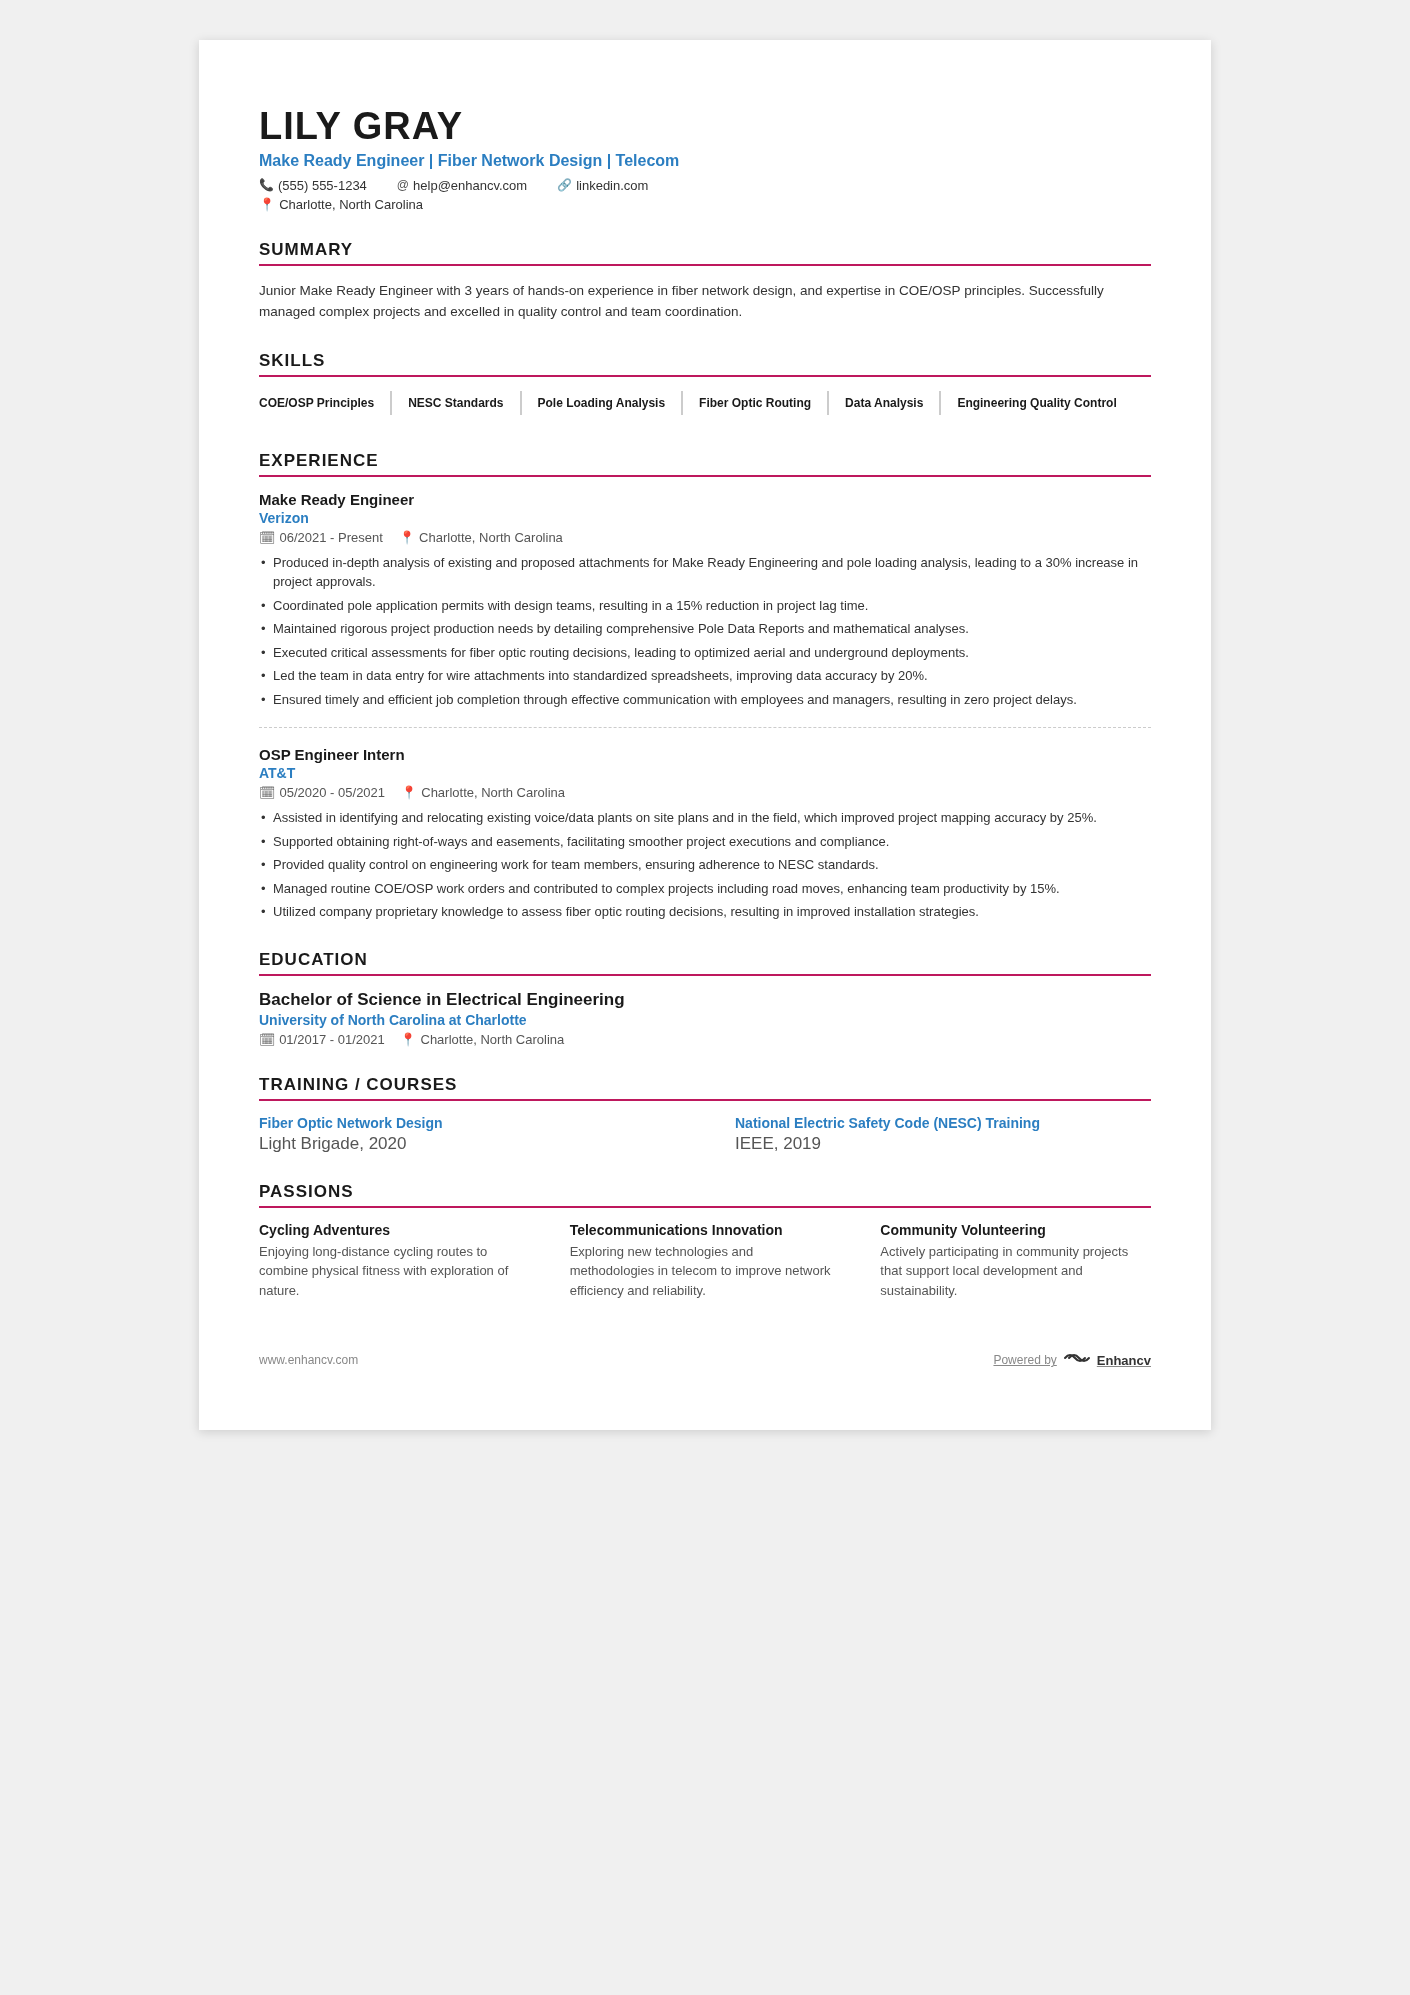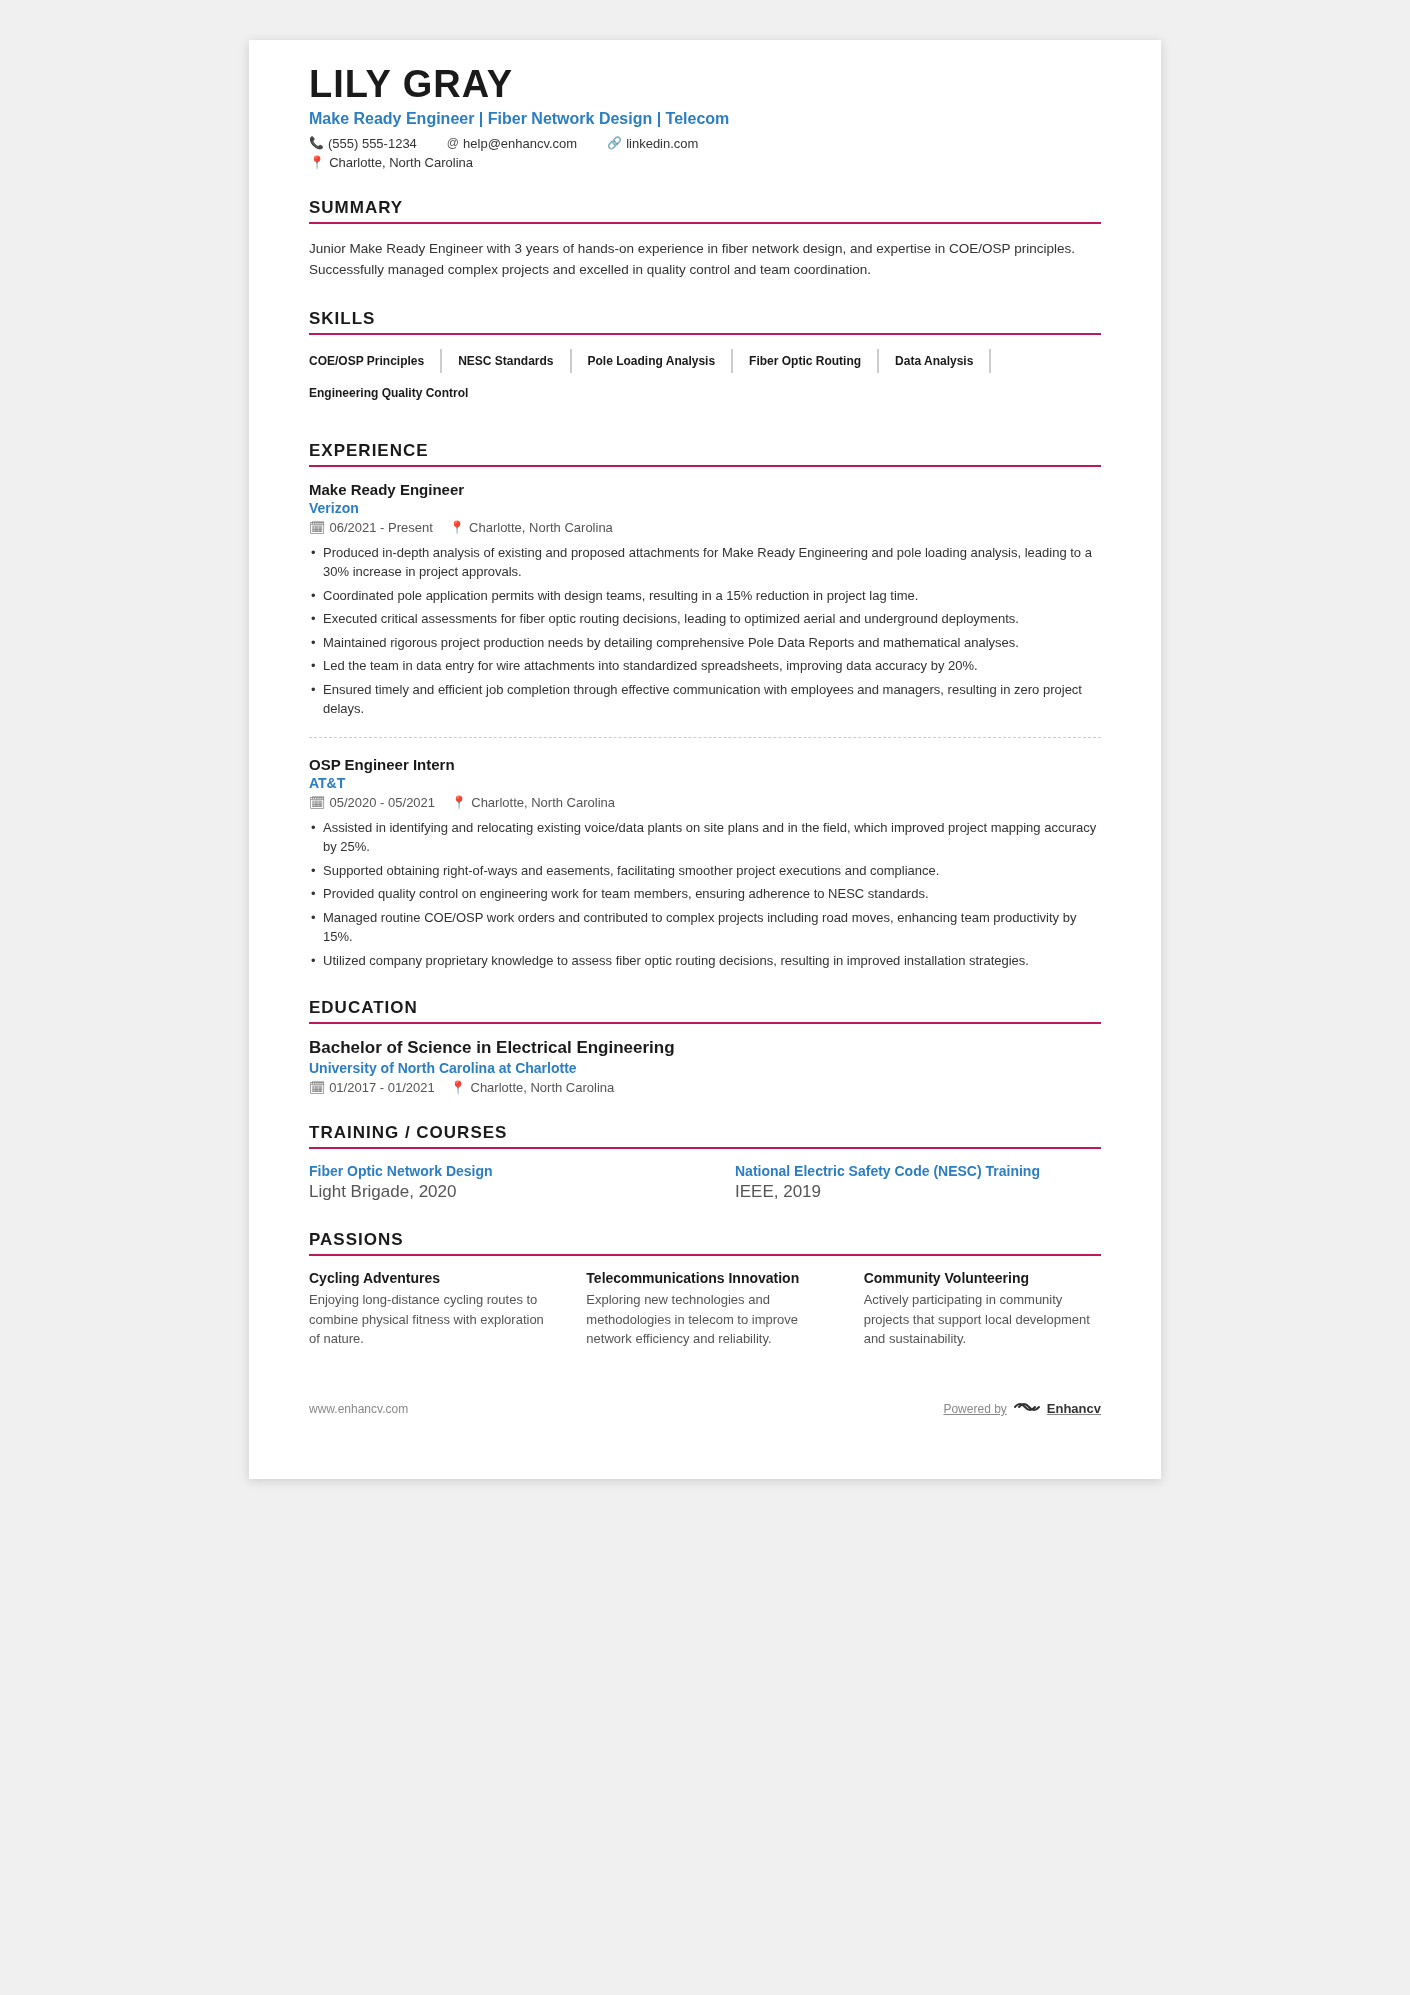--- a/index.html
+++ b/index.html
@@ -5,22 +5,22 @@
     * { margin: 0; padding: 0; box-sizing: border-box; }
     body {
       font-family: 'Arial', sans-serif;
       background: #f0f0f0;
       display: flex;
       justify-content: center;
       padding: 40px 20px;
     }
     .resume {
       background: #fff;
-      width: 912px;
-      padding: 24px 60px 60px 60px;
+      width: 1012px;
+      padding: 66px 60px 60px 60px;
       box-shadow: 0 2px 10px rgba(0,0,0,0.15);
     }
 
     
     .header-name {
       font-size: 38px;
       font-weight: 900;
       color: #1a1a1a;
       letter-spacing: 1px;
       line-height: 1.1;
@@ -277,22 +277,22 @@
           <span>06/2021 - Present</span>
         </div>
         <div class="meta-item">
           <span>📍</span>
           <span>Charlotte, North Carolina</span>
         </div>
       </div>
       <ul class="bullet-list">
         <li>Produced in-depth analysis of existing and proposed attachments for Make Ready Engineering and pole loading analysis, leading to a 30% increase in project approvals.</li>
         <li>Coordinated pole application permits with design teams, resulting in a 15% reduction in project lag time.</li>
+        <li>Maintained rigorous project production needs by detailing comprehensive Pole Data Reports and mathematical analyses.</li>
         <li>Executed critical assessments for fiber optic routing decisions, leading to optimized aerial and underground deployments.</li>
-        <li>Maintained rigorous project production needs by detailing comprehensive Pole Data Reports and mathematical analyses.</li>
         <li>Led the team in data entry for wire attachments into standardized spreadsheets, improving data accuracy by 20%.</li>
         <li>Ensured timely and efficient job completion through effective communication with employees and managers, resulting in zero project delays.</li>
       </ul>
     </div>
 
     <hr class="job-divider">
 
     <div>
       <div class="job-title">OSP Engineer Intern</div>
       <div class="company-name">AT&amp;T</div>

